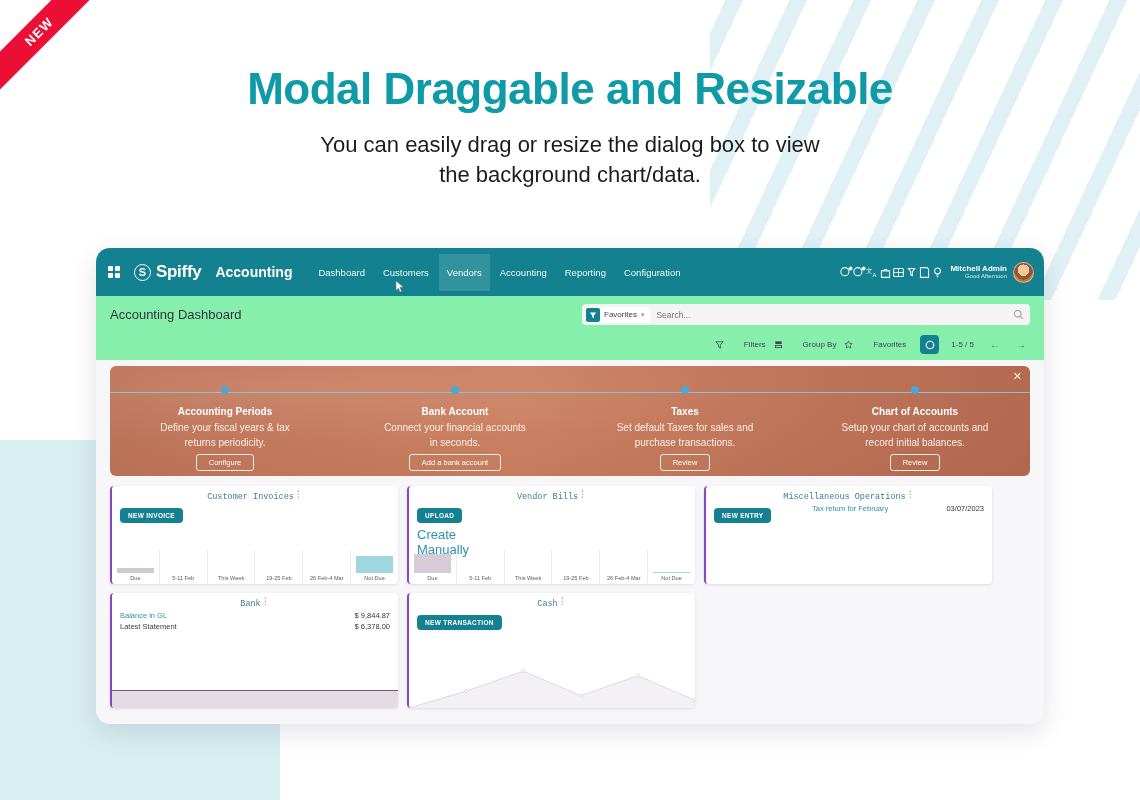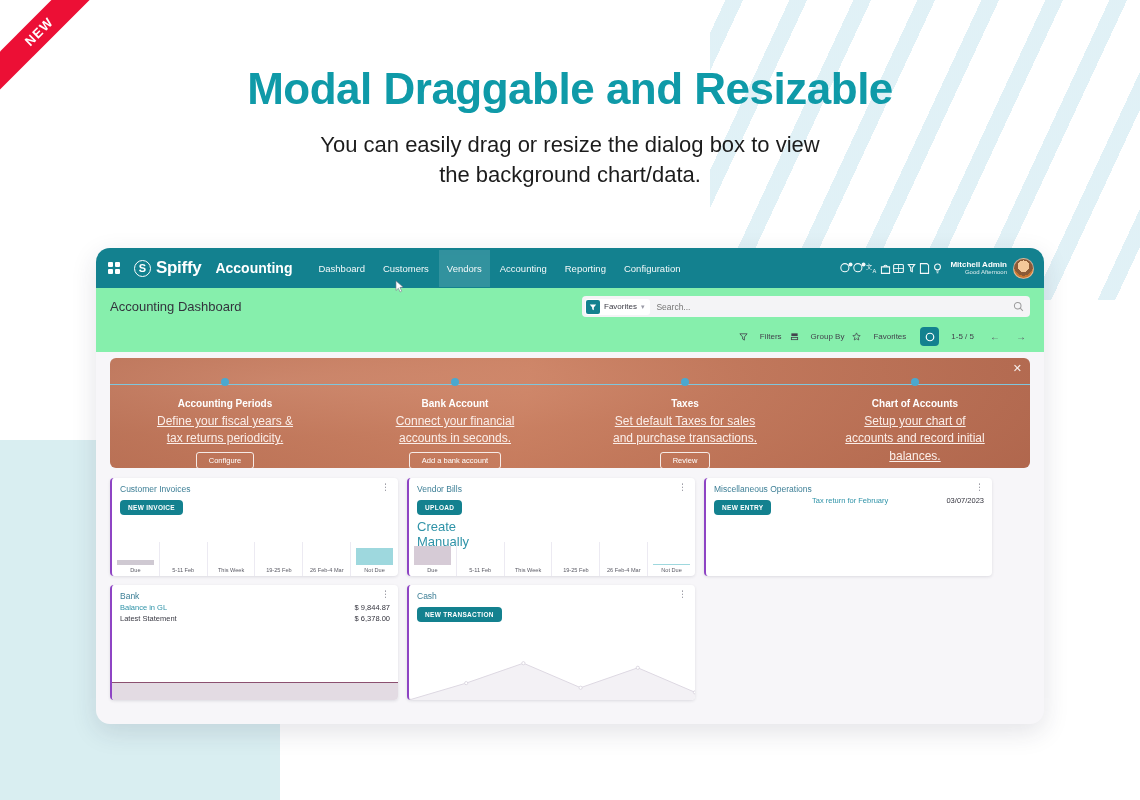--- a/index.html
+++ b/index.html
@@ -65,21 +65,21 @@
     width: 948px; height: 476px;
     background: #f7f6f9;
     border-radius: 14px;
     box-shadow: 0 8px 26px rgba(40,40,70,.13);
     overflow: hidden;
     z-index: 20;
   }
 
   
   .navbar {
-    height: 40px; background: #13818f;
+    height: 48px; background: #13818f;
     display: flex; align-items: center;
     padding: 0 10px 0 12px;
     color: #fff;
   }
   .nav-grid { display: grid; grid-template-columns: 5px 5px; gap: 2px; margin-right: 14px; }
   .nav-grid i { width: 5px; height: 5px; border-radius: 1px; background: #fff; display: block; }
   .brand { display: flex; align-items: center; gap: 5px; margin-right: 14px; }
   .brand-mark {
     width: 17px; height: 17px;
     border: 1.6px solid #fff; border-radius: 50%;
@@ -137,21 +137,21 @@
     font-size: 8.5px; color: #6d6d78;
     font-family: "Liberation Sans", sans-serif;
   }
   .search-mag { width: 11px; height: 11px; opacity: .55; }
 
   .ctrl-row2 {
     display: flex; align-items: center; justify-content: flex-end;
     gap: 8px; padding-top: 10px;
   }
   .ctrl-btn {
-    display: flex; align-items: flex-end; gap: 12px;
+    display: flex; align-items: flex-end; gap: 20px;
     font-size: 8px; color: #43434d; cursor: pointer;
   }
   .ctrl-btn svg { width: 9px; height: 9px; }
   .view-btn {
     width: 19px; height: 19px; border-radius: 4px; background: #13818f;
     display: flex; align-items: center; justify-content: center;
     margin-left: 6px; cursor: pointer;
   }
   .view-btn svg { width: 10px; height: 10px; }
   .pager { font-size: 8px; color: #43434d; margin: 0 4px; }
@@ -179,43 +179,44 @@
     flex: 1; text-align: center; padding-top: 20px;
     position: relative;
   }
   .step-dot {
     width: 8px; height: 8px; border-radius: 50%;
     background: #4ba8cf; margin: 0 auto 12px;
     position: relative; z-index: 2;
   }
   .step-title { font-size: 10px; font-weight: bold; color: #fff; margin-bottom: 4px; }
   .step-desc {
-    font-size: 12px; color: #fbeee9; line-height: 1.45;
-    max-width: 150px; margin: 0 auto 1px; text-decoration: underline;
+    font-size: 10px; color: #fbeee9; line-height: 1.45;
+    max-width: 150px; margin: 0 auto 1px;
   }
   .step-btn {
     display: inline-block; font-size: 7.5px; color: #fff;
     border: 1px solid rgba(255,255,255,.85); border-radius: 3px;
     padding: 3px 12px; cursor: pointer;
   }
 
   
   .cards { padding: 10px 14px 0; display: flex; flex-wrap: wrap; gap: 9px; }
   .card {
     background: #fff; border-radius: 4px;
     box-shadow: 0 1px 3px rgba(30,30,60,.12);
     border-left: 2px solid #8e44c4;
     position: relative; overflow: hidden;
   }
   .card.w3 { width: 288px; }
   .card.h1 { height: 98px; }
   .card.h2 { height: 115px; }
   .card-head {
-    display: flex; align-items: flex-start; justify-content: space-between;
+    display: flex; align-items: flex-start; justify-content: center;
     padding: 6px 8px 2px 8px;
+    font-family: Liberation Mono, monospace;
   }
   .card-title { font-size: 8.5px; color: #3d7f96; }
   .kebab { font-size: 9px; color: #7a7a86; cursor: pointer; line-height: .7; letter-spacing: 0; }
   .card-body { display: flex; padding: 0 8px; gap: 6px; }
   .card-left { width: 92px; }
   .pill {
     display: inline-block; background: #13818f; color: #fff;
     font-size: 6.5px; font-weight: bold; letter-spacing: .3px;
     padding: 4px 8px; border-radius: 4px; cursor: pointer;
     white-space: nowrap;

